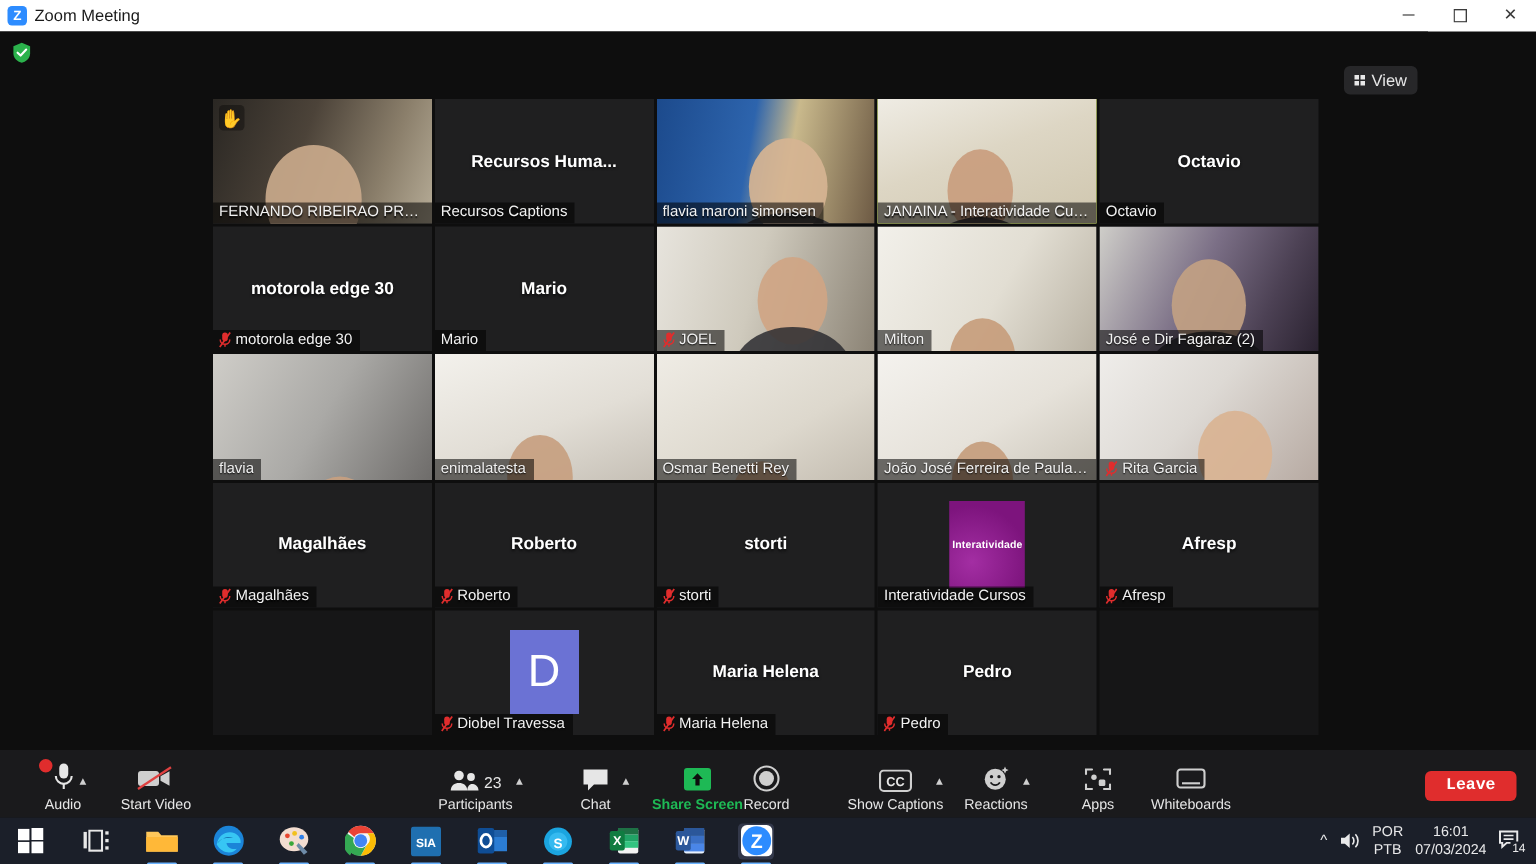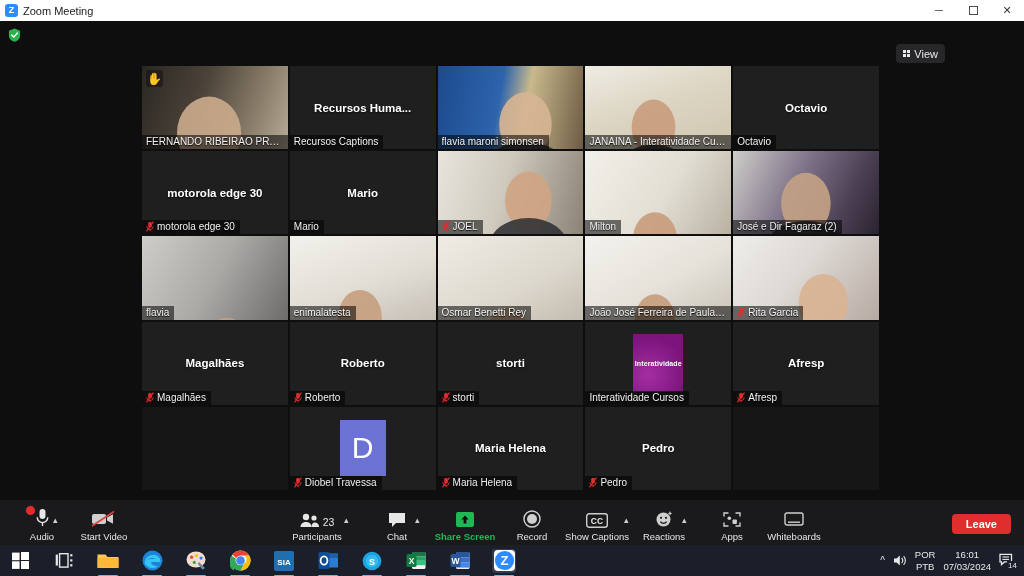--- a/index.html
+++ b/index.html
@@ -122,21 +122,21 @@
     color: #cfcfcf; font-size: 9px; line-height: 1;
   }
   .badge-red {
     position: absolute; top: -1px; right: 14px;
     width: 11px; height: 11px; border-radius: 50%;
     background: #e02d2d; border: 1px solid #1a1a1c;
   }
   .leave-btn {
     position: absolute; right: 13px; bottom: 11px;
     background: #e02d2d; color: #fff; font-size: 11px; font-weight: bold;
-    border-radius: 4px; padding: 4px 14px;
+    border-radius: 4px; padding: 4px 14px; font-family: Liberation Mono, monospace;
   }
   .pcount { color:#e6e6e6; font-size: 10.5px; margin-left: 3px; }
 
   
   .taskbar {
     position: absolute; left: 0; bottom: 0; width: 1024px; height: 31px;
     background: #1b1f29; display: flex; align-items: center;
   }
   .tb-ico {
     width: 24px; height: 24px; margin: 0 10px;
@@ -492,21 +492,21 @@
     <div class="tool" style="left:433px">
       <div class="ic">
         <svg width="20" height="17" viewBox="0 0 20 17">
           <rect x="1" y="1" width="18" height="15" rx="2" fill="#1eb955"></rect>
           <path d="M10 4.5 L13.6 8.4 h-2.2 v4.2 h-2.8 V8.4 H6.4 z" fill="#0e0e0e"></path>
         </svg>
       </div>
       <span class="lb" style="color:#1eb955;font-weight:bold">Share Screen</span>
     </div>
 
-    <div class="tool" style="left:500px">
+    <div class="tool" style="left:479px">
       <div class="ic">
         <svg width="18" height="18" viewBox="0 0 18 18">
           <circle cx="9" cy="9" r="8" fill="none" stroke="#cfcfcf" stroke-width="1.4"></circle>
           <circle cx="9" cy="9" r="5" fill="#cfcfcf"></circle>
         </svg>
       </div>
       <span class="lb">Record</span>
     </div>
 
     <div class="tool" style="left:558px;width:78px">

